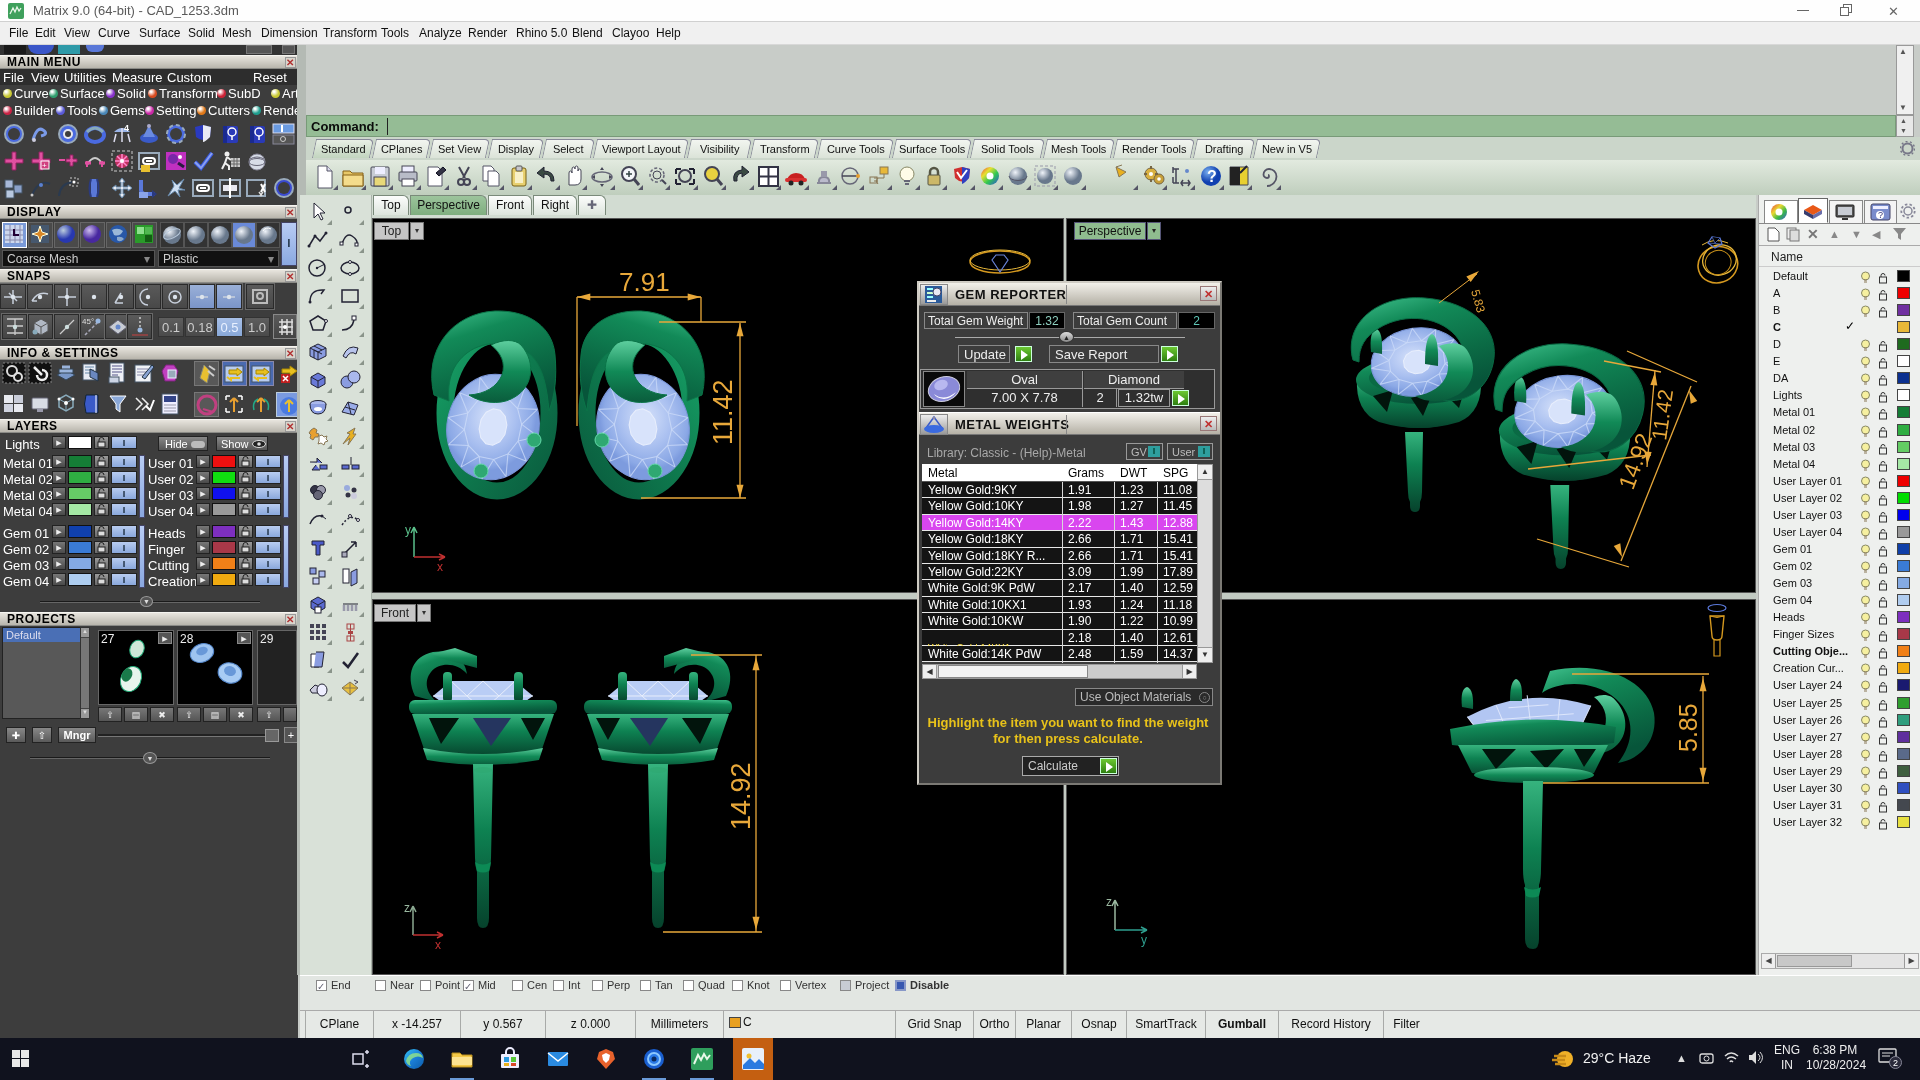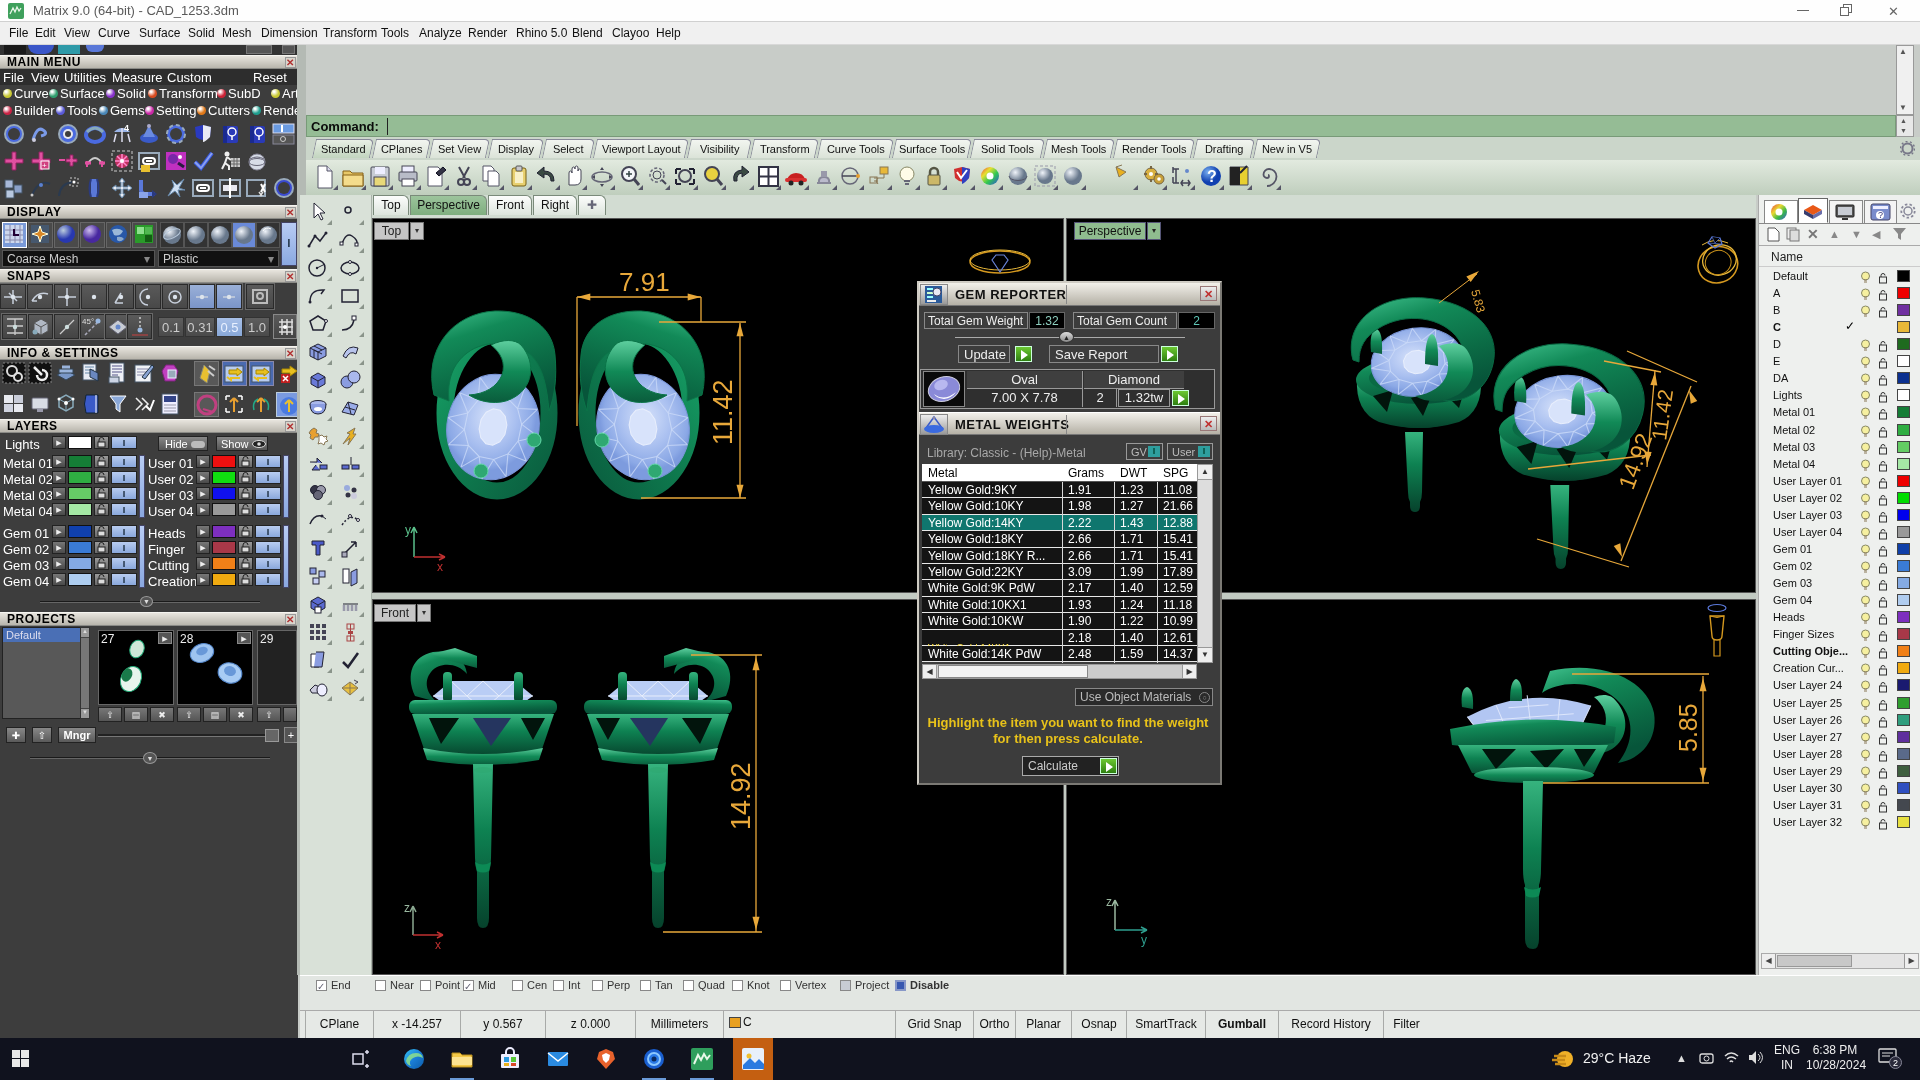--- a/index.html
+++ b/index.html
@@ -406,21 +406,21 @@
 <div class="abs" style="left:105px;top:269px;width:25px;height:25px;background:linear-gradient(#5a5a5a,#444);border:1px solid #2a2a2a;outline:1px solid #686868;"><svg width="23" height="23">
           <path d="M12 5 L21 12 L12 19 L3 12 Z" fill="#c8ccd4" stroke="#667"></path>
           <circle cx="12" cy="12" r="2.5" fill="#68c"></circle>
         </svg></div>
 <div class="abs" style="left:127px;top:269px;width:25px;height:25px;background:linear-gradient(#5a5a5a,#444);border:1px solid #2a2a2a;outline:1px solid #686868;"><svg width="23" height="23">
           <path d="M12 2 V14" stroke="#ccc" stroke-width="1.5" stroke-dasharray="2 2"></path>
           <circle cx="12" cy="15" r="2.5" fill="#9ab8e0"></circle>
           <path d="M4 20 L20 20" stroke="#844" stroke-width="2"></path>
         </svg></div>
 <div class="abs" style="left:158px;top:272px;width:26px;height:20px;background:linear-gradient(#5e5e5e,#4a4a4a);border:1px solid #333;color:#ccc;font-size:13px;text-align:center;line-height:19px;">0.1</div>
-<div class="abs" style="left:185px;top:272px;width:30px;height:20px;background:linear-gradient(#5e5e5e,#4a4a4a);border:1px solid #333;color:#ccc;font-size:13px;text-align:center;line-height:19px;">0.31</div>
+<div class="abs" style="left:185px;top:272px;width:30px;height:20px;background:linear-gradient(#5e5e5e,#4a4a4a);border:1px solid #333;color:#ccc;font-size:13px;text-align:center;line-height:19px;">0.18</div>
 <div class="abs" style="left:216px;top:272px;width:27px;height:20px;background:linear-gradient(#a8c0e8,#88a8d8);border:1px solid #333;color:#e8f0ff;font-size:13px;text-align:center;line-height:19px;">0.5</div>
 <div class="abs" style="left:244px;top:272px;width:26px;height:20px;background:linear-gradient(#5e5e5e,#4a4a4a);border:1px solid #333;color:#ccc;font-size:13px;text-align:center;line-height:19px;">1.0</div>
 <div class="abs" style="left:273px;top:269px;width:24px;height:25px;background:linear-gradient(#5a5a5a,#444);border:1px solid #888;"><svg width="22" height="23">
           <path d="M5 7 H19 M5 12 H19 M5 17 H19 M8 4 V20 M13 4 V20 M18 4 V20" stroke="#ddd" stroke-width="1.5"></path>
           <circle cx="11" cy="12" r="2" fill="#fff"></circle>
         </svg></div>
 <div class="hdr" style="top:301px;">INFO &amp; SETTINGS<span class="hx">✕</span></div>
 <div class="abs" style="left:2px;top:316px;width:25px;height:25px;"><svg width="25" height="25">
           <rect x="1" y="2" width="22" height="20" fill="#111" stroke="#888" stroke-dasharray="2 2"></rect>
           <circle cx="10" cy="10" r="5" fill="none" stroke="#ddd" stroke-width="2"></circle>
@@ -1481,23 +1481,23 @@
         <div class="abs" style="left:0;top:0px;width:275px;height:16.4px;background:#141414;border-bottom:1px solid #e8e8e8;">
           <span style="position:absolute;left:6px;top:1px;font-size:12px;color:#fff;white-space:nowrap;">Yellow Gold:9KY</span>
           <span style="position:absolute;left:146px;top:1px;font-size:12px;color:#fff;">1.91</span>
           <span style="position:absolute;left:198px;top:1px;font-size:12px;color:#fff;">1.23</span>
           <span style="position:absolute;left:241px;top:1px;font-size:12px;color:#fff;">11.08</span>
         </div>
         <div class="abs" style="left:0;top:16.400000000000006px;width:275px;height:16.4px;background:#141414;border-bottom:1px solid #e8e8e8;">
           <span style="position:absolute;left:6px;top:1px;font-size:12px;color:#fff;white-space:nowrap;">Yellow Gold:10KY</span>
           <span style="position:absolute;left:146px;top:1px;font-size:12px;color:#fff;">1.98</span>
           <span style="position:absolute;left:198px;top:1px;font-size:12px;color:#fff;">1.27</span>
-          <span style="position:absolute;left:241px;top:1px;font-size:12px;color:#fff;">21.66</span>
+          <span style="position:absolute;left:241px;top:1px;font-size:12px;color:#fff;">11.45</span>
         </div>
-        <div class="abs" style="left:0;top:32.80000000000001px;width:275px;height:16.4px;background:#0f766e;border-bottom:1px solid #e8e8e8;">
+        <div class="abs" style="left:0;top:32.80000000000001px;width:275px;height:16.4px;background:#d946ef;border-bottom:1px solid #e8e8e8;">
           <span style="position:absolute;left:6px;top:1px;font-size:12px;color:#fff;white-space:nowrap;">Yellow Gold:14KY</span>
           <span style="position:absolute;left:146px;top:1px;font-size:12px;color:#fff;">2.22</span>
           <span style="position:absolute;left:198px;top:1px;font-size:12px;color:#fff;">1.43</span>
           <span style="position:absolute;left:241px;top:1px;font-size:12px;color:#fff;">12.88</span>
         </div>
         <div class="abs" style="left:0;top:49.20000000000002px;width:275px;height:16.4px;background:#141414;border-bottom:1px solid #e8e8e8;">
           <span style="position:absolute;left:6px;top:1px;font-size:12px;color:#fff;white-space:nowrap;">Yellow Gold:18KY</span>
           <span style="position:absolute;left:146px;top:1px;font-size:12px;color:#fff;">2.66</span>
           <span style="position:absolute;left:198px;top:1px;font-size:12px;color:#fff;">1.71</span>
           <span style="position:absolute;left:241px;top:1px;font-size:12px;color:#fff;">15.41</span>

